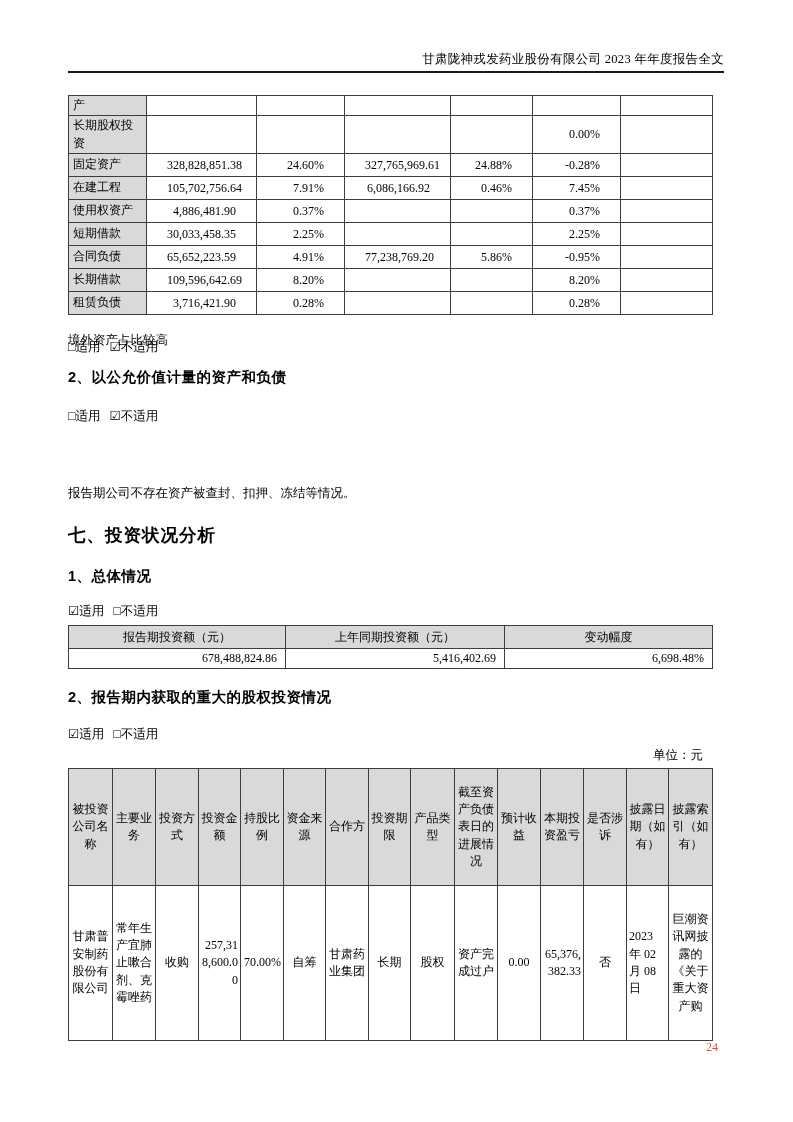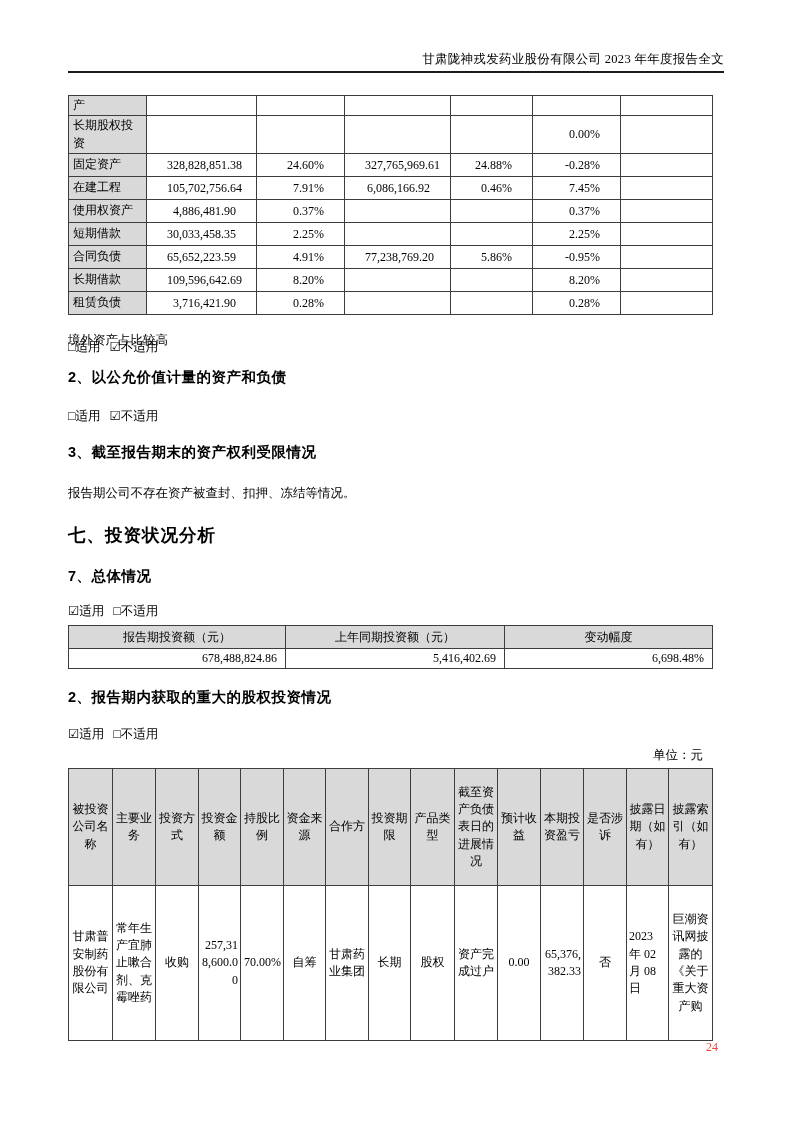--- a/index.html
+++ b/index.html
@@ -187,27 +187,26 @@
   <div class="cb-line" style="top:339px">
     <span class="cb-group">□适用</span><span class="cb-group">☑不适用</span>
   </div>
 
   <div class="h-bold" style="top:368px">2、以公允价值计量的资产和负债</div>
 
   <div class="cb-line" style="top:408px">
     <span class="cb-group">□适用</span><span class="cb-group">☑不适用</span>
   </div>
 
-  <div class="h-bold" style="top:443px">3、截至报告期末的资产权利受限情况</div>
 
   <div class="body-text" style="top:485px">报告期公司不存在资产被查封、扣押、冻结等情况。</div>
 
   <div class="h-section" style="top:523px">七、投资状况分析</div>
 
-  <div class="h-bold" style="top:567px">7、总体情况</div>
+  <div class="h-bold" style="top:567px">1、总体情况</div>
 
   <div class="cb-line" style="top:603px">
     <span class="cb-group">☑适用</span><span class="cb-group">□不适用</span>
   </div>
 
   <table class="t2">
     <colgroup>
       <col style="width:217px">
         <col style="width:219px">
         <col style="width:208px">

